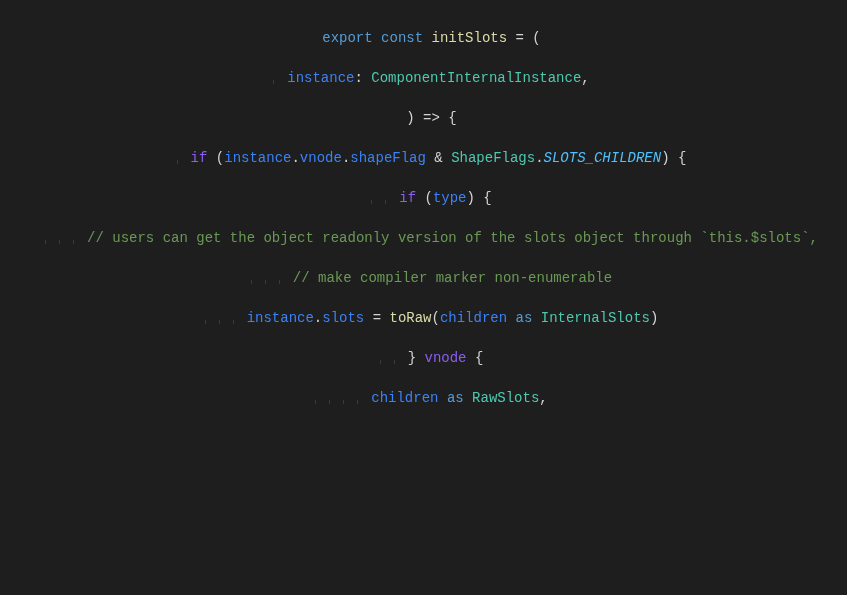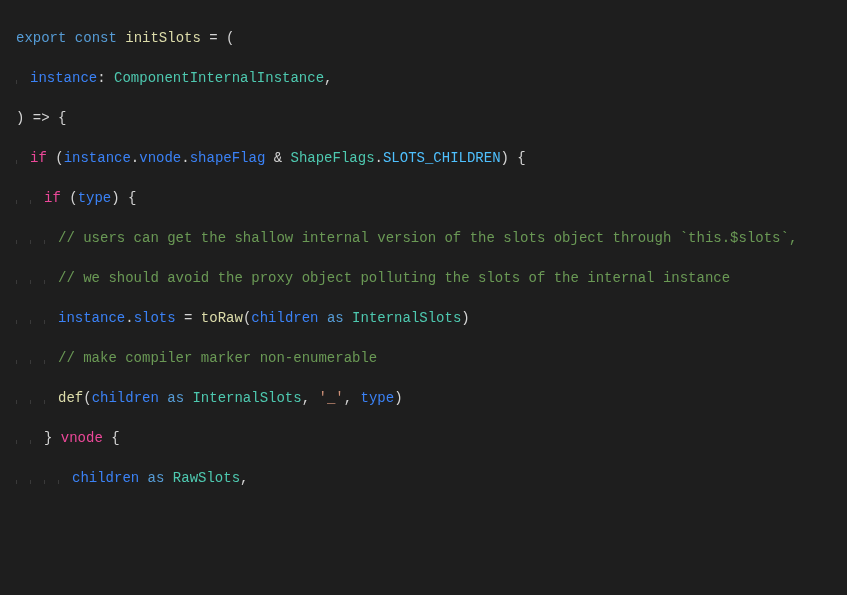--- a/index.html
+++ b/index.html
@@ -4,51 +4,49 @@
 <style>
   html,body{margin:0;padding:0;background:#1e1e1e;}
   .editor{
     width:847px;height:595px;box-sizing:border-box;
     background:#1e1e1e;color:#d4d4d4;
     font-family:Consolas,"Courier New",monospace;
     font-size:14px;line-height:20px;
     padding:8px 0 8px 8px;
     position:relative;white-space:pre;overflow:hidden;
   }
-  .line{position:relative;padding-left:8px;}
+  .line{position:relative;padding-left:8px;text-align:center;}
   .line::before{
     content:"";position:absolute;left:0;top:0;bottom:0;width:0;
   }
   
   .ind{display:inline-block;width:14px;position:relative;}
   .ind::before{content:"";position:absolute;left:0;top:-2px;bottom:-2px;border-left:1px solid #3a3a3a;}
   .kw{color:#569cd6;}          
-  .kw2{color:#ec4899;}         
+  .kw2{color:#8b5cf6;}         
   .fn{color:#dcdcaa;}          
   .type{color:#4ec9b0;margin-top:47px;}        
   .var{color:#3b82f6;}         
   .str{color:#ce9178;}         
   .cmt{color:#6a9955;font-style:normal;}  
   .pun{color:#d4d4d4;}         
-  .const{color:#4fc1ff;}       
+  .const{color:#4fc1ff;font-style:italic;}       
 </style>
 </head>
 <body>
 
 <div class="editor">
 <div class="line"><span class="kw">export</span> <span class="kw">const</span> <span class="fn">initSlots</span><span class="pun"> = (</span></div>
 <div class="line"><span class="ind"></span><span class="var">instance</span><span class="pun">: </span><span class="type">ComponentInternalInstance</span><span class="pun">,</span></div>
 <div class="line"><span class="pun">) =&gt; {</span></div>
 <div class="line"><span class="ind"></span><span class="kw2">if</span><span class="pun"> (</span><span class="var">instance</span><span class="pun">.</span><span class="var">vnode</span><span class="pun">.</span><span class="var">shapeFlag</span><span class="pun"> &amp; </span><span class="type">ShapeFlags</span><span class="pun">.</span><span class="const">SLOTS_CHILDREN</span><span class="pun">) {</span></div>
 <div class="line"><span class="ind"></span><span class="ind"></span><span class="kw2">if</span><span class="pun"> (</span><span class="var">type</span><span class="pun">) {</span></div>
-<div class="line"><span class="ind"></span><span class="ind"></span><span class="ind"></span><span class="cmt">// users can get the shallow internal version of the slots object through `this.$slots`,</span></div>
-<div class="line"><span class="ind"></span><span class="ind"></span><span class="ind"></span><span class="cmt">// we should avoid the proxy object polluting the slots of the internal instance</span></div>
+<div class="line"><span class="ind"></span><span class="ind"></span><span class="ind"></span><span class="cmt">// users can get the object readonly version of the slots object through `this.$slots`,</span></div>
+<div class="line"><span class="ind"></span><span class="ind"></span><span class="ind"></span><span class="cmt">// make compiler marker non-enumerable</span></div>
 <div class="line"><span class="ind"></span><span class="ind"></span><span class="ind"></span><span class="var">instance</span><span class="pun">.</span><span class="var">slots</span><span class="pun"> = </span><span class="fn">toRaw</span><span class="pun">(</span><span class="var">children</span><span class="kw"> as </span><span class="type">InternalSlots</span><span class="pun">)</span></div>
-<div class="line"><span class="ind"></span><span class="ind"></span><span class="ind"></span><span class="cmt">// make compiler marker non-enumerable</span></div>
-<div class="line"><span class="ind"></span><span class="ind"></span><span class="ind"></span><span class="fn">def</span><span class="pun">(</span><span class="var">children</span><span class="kw"> as </span><span class="type">InternalSlots</span><span class="pun">, </span><span class="str">'_'</span><span class="pun">, </span><span class="var">type</span><span class="pun">)</span></div>
 <div class="line"><span class="ind"></span><span class="ind"></span><span class="pun">}</span><span> </span><span class="kw2">vnode</span><span class="pun"> {</span></div>
 <div class="line"><span class="ind"></span><span class="ind"></span><span class="ind"></span><span class="ind"></span><span class="var">children</span><span class="kw"> as </span><span class="type">RawSlots</span><span class="pun">,</span></div>
 
 
 
 
 
 
 
 

